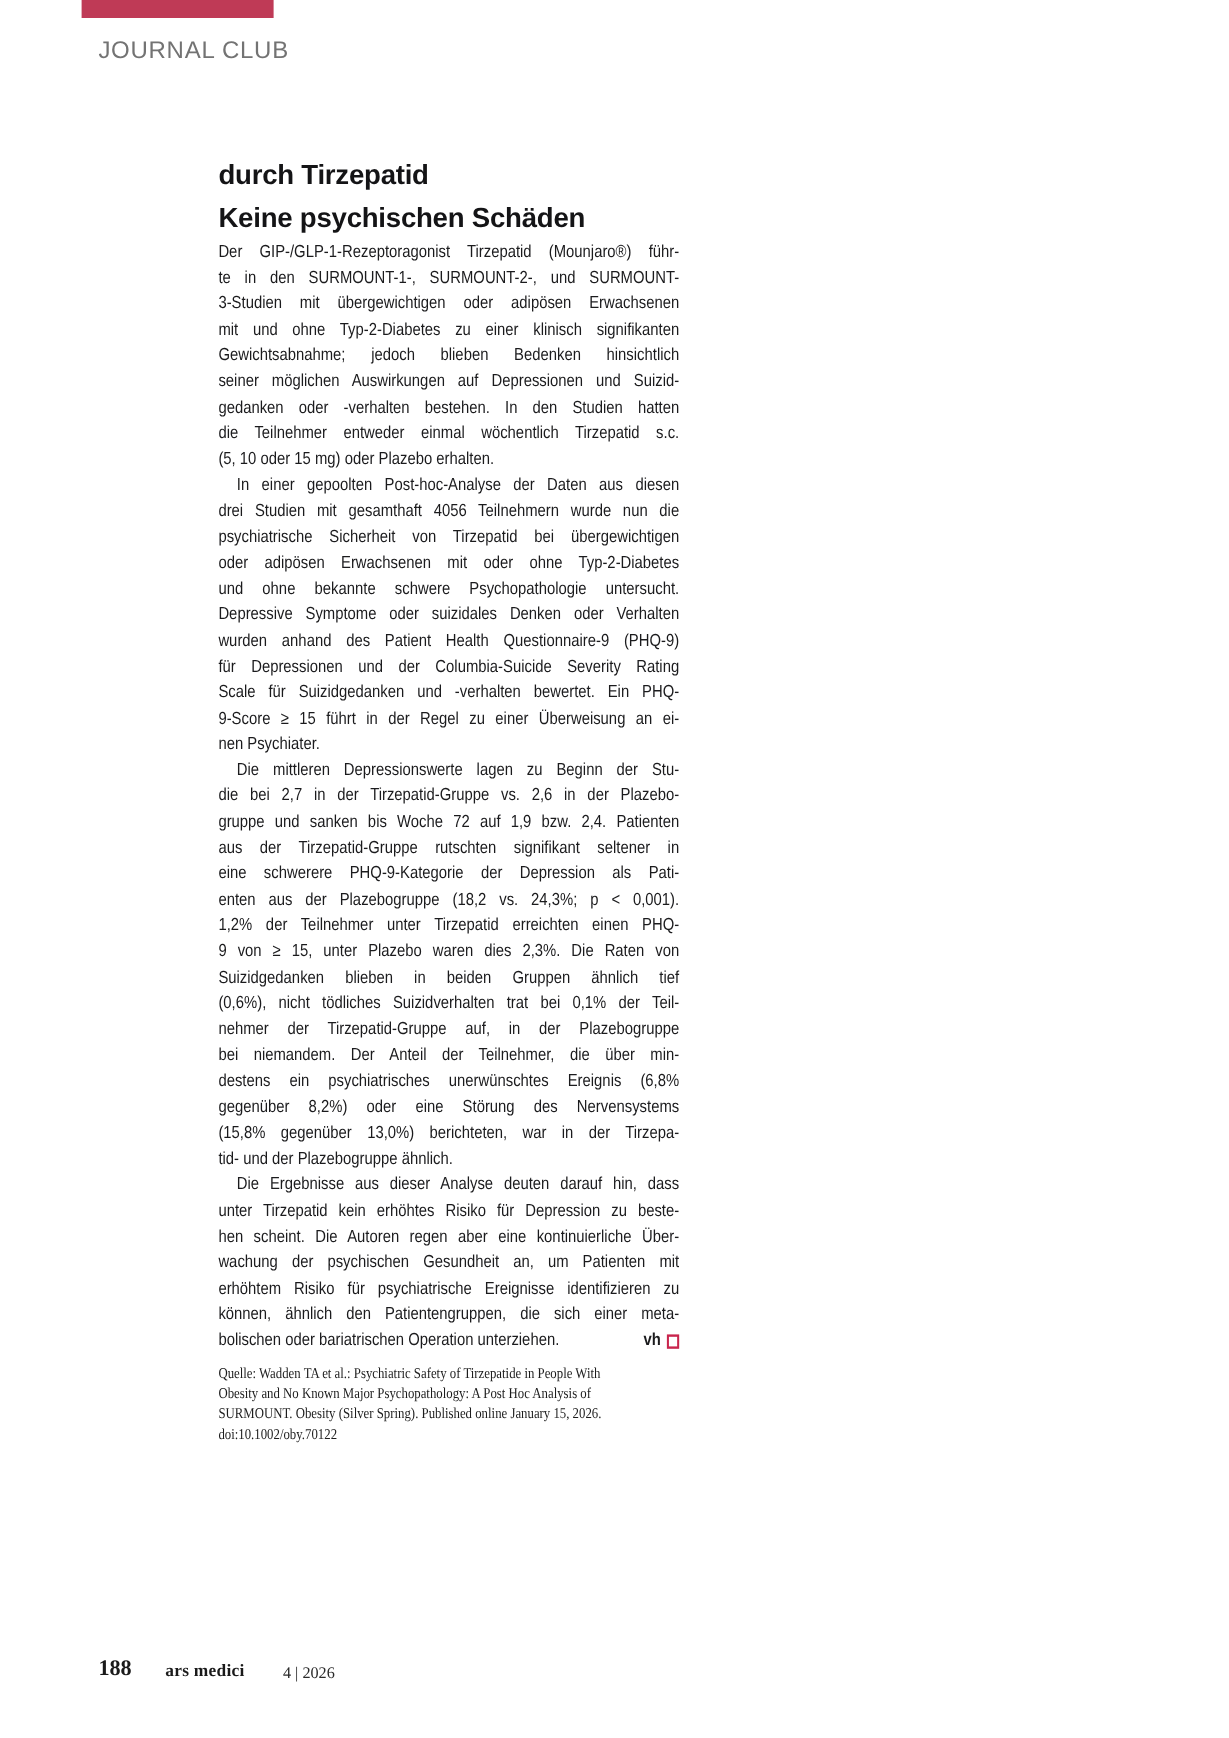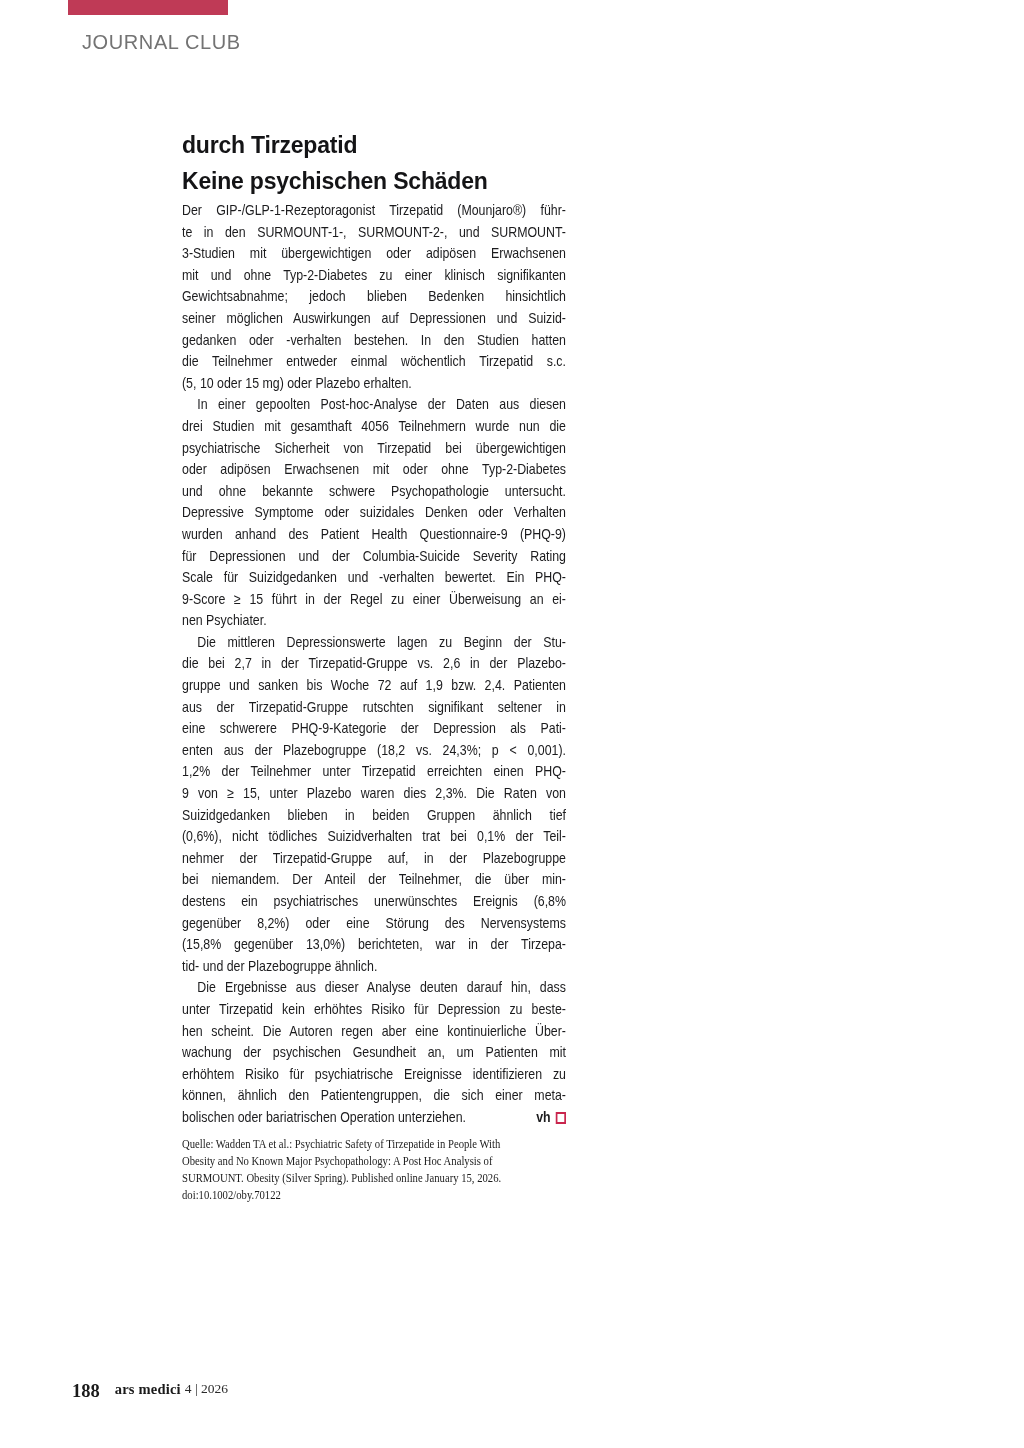--- a/index.html
+++ b/index.html
@@ -39,25 +39,26 @@
   .endsquare{
     display:inline-block;width:8px;height:8px;
     border:2.4px solid var(--marker);margin-left:6px;background:#fff;
   }
   .cite-block{margin-top:7px;}
   .cline{
     font-family:"Liberation Serif",serif;font-size:12.5px;line-height:17px;
     color:#1c1c1c;
   }
   .footer{
-    position:absolute;left:72px;top:1381px;display:flex;align-items:flex-start;
+    position:absolute;left:82px;top:1381px;display:flex;align-items:flex-end;
     color:#1a1a1a;
+    gap:28px;
   }
   .pagenum{font-family:"Liberation Serif",serif;font-weight:bold;font-size:18.5px;}
-  .journal{font-family:"Liberation Serif",serif;font-weight:bold;font-size:14.5px;margin-left:15px;letter-spacing:0.2px;}
+  .journal{font-family:"Liberation Serif",serif;font-weight:bold;font-size:14.5px;letter-spacing:0.2px;}
   .issue{font-family:"Liberation Serif",serif;font-size:13.5px;margin-left:4px;color:#2a2a2a;}
 </style>
 </head>
 <body>
 
 <div class="redbar"></div>
 
 <div class="kicker">JOURNAL CLUB</div>
 
 <div class="article">

